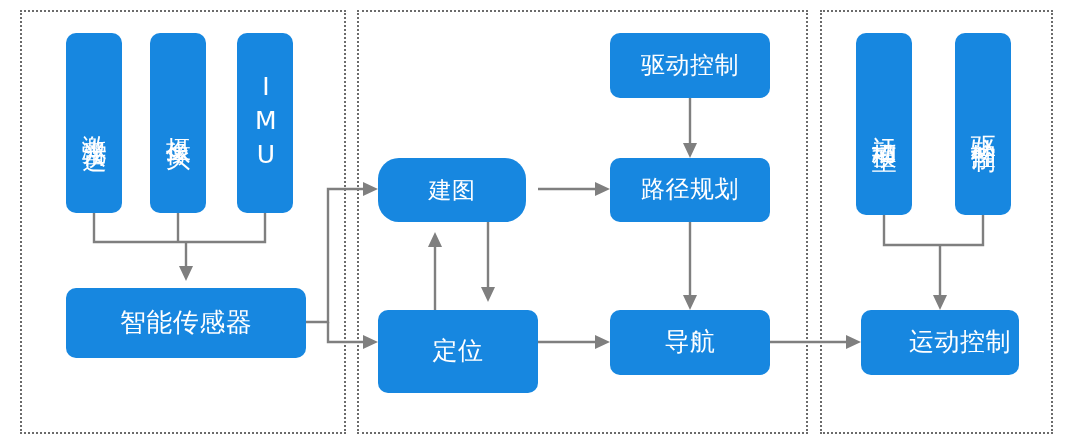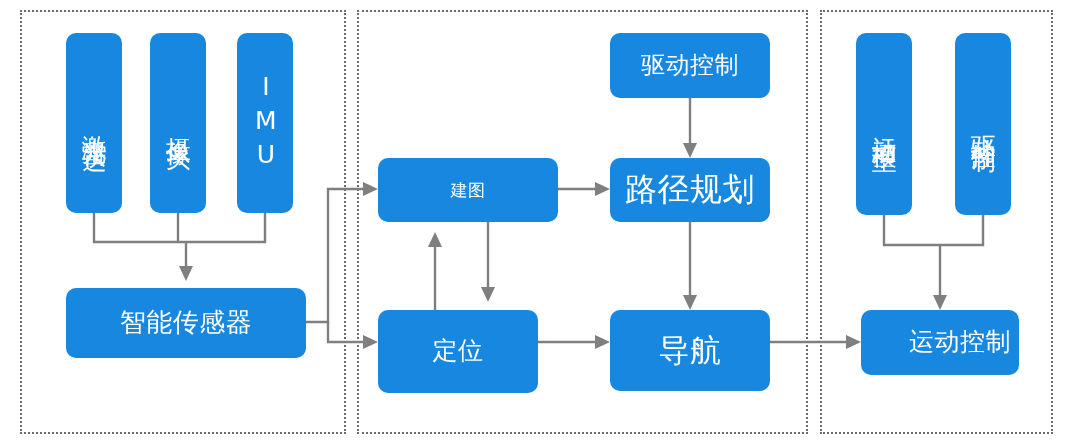--- a/index.html
+++ b/index.html
@@ -116,27 +116,27 @@
   <div class="node vert" style="left:66px; top:33px; width:56px; height:180px; font-size:25px;">激光雷达</div>
 
   <div class="node vert" style="left:150px; top:33px; width:56px; height:180px; font-size:25px;">摄像头</div>
 
   <div class="node vert-latin" style="left:237px; top:33px; width:56px; height:180px; font-size:25px;">IMU</div>
 
   <div class="node" style="left:66px; top:288px; width:240px; height:70px; font-size:26px;">智能传感器</div>
 
   <div class="node" style="left:610px; top:33px; width:160px; height:65px; font-size:24px;">驱动控制</div>
 
-  <div class="node" style="left:378px; top:158px; width:180px; height:64px; font-size:17px;">建图</div>
+  <div class="node" style="left:378px; top:158px; width:148px; height:64px; font-size:23px;border-radius:21px;">建图</div>
 
-  <div class="node" style="left:610px; top:158px; width:160px; height:64px; font-size:32px;">路径规划</div>
+  <div class="node" style="left:610px; top:158px; width:160px; height:64px; font-size:24px;">路径规划</div>
 
   <div class="node" style="left:378px; top:310px; width:160px; height:83px; font-size:25px;">定位</div>
 
-  <div class="node" style="left:610px; top:310px; width:160px; height:81px; font-size:31px;">导航</div>
+  <div class="node" style="left:610px; top:310px; width:160px; height:65px; font-size:25px;">导航</div>
 
   <div class="node vert" style="left:856px; top:33px; width:56px; height:182px; font-size:25px;">运动模型</div>
 
   <div class="node vert" style="left:955px; top:33px; width:56px; height:182px; font-size:25px;">驱动控制</div>
 
   <div class="node" style="left:861px; top:310px; width:158px; height:65px; font-size:25px;padding-left:40px;">运动控制</div>
 
 </div>
 
 </body></html>

